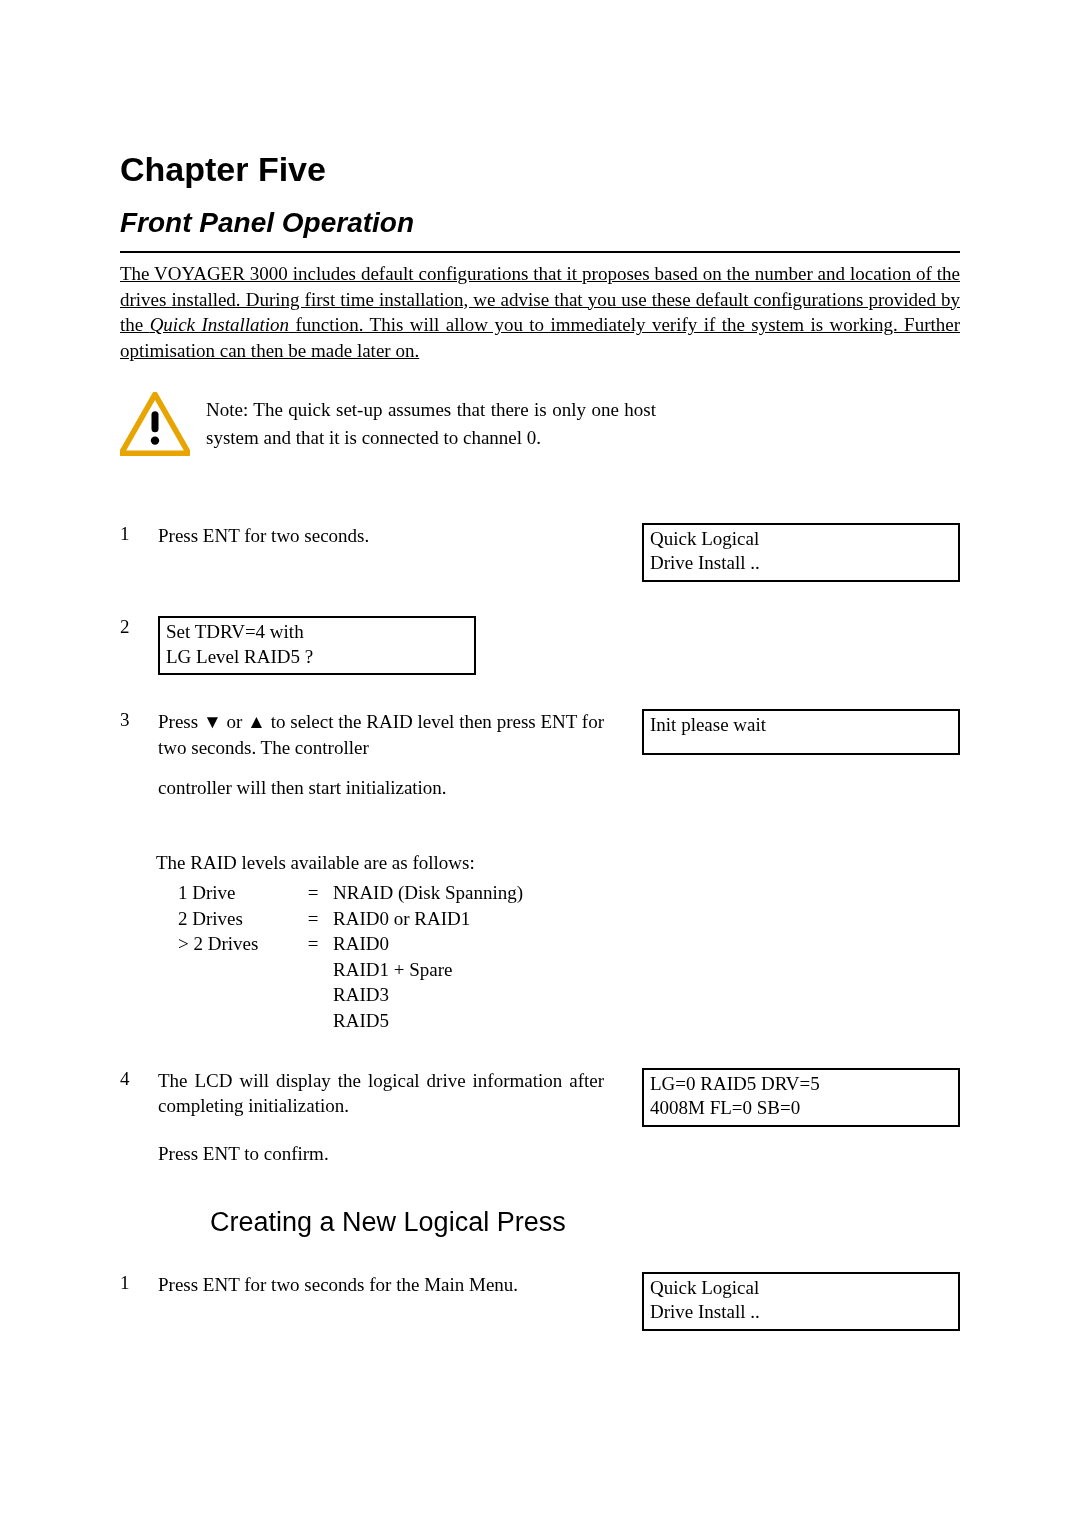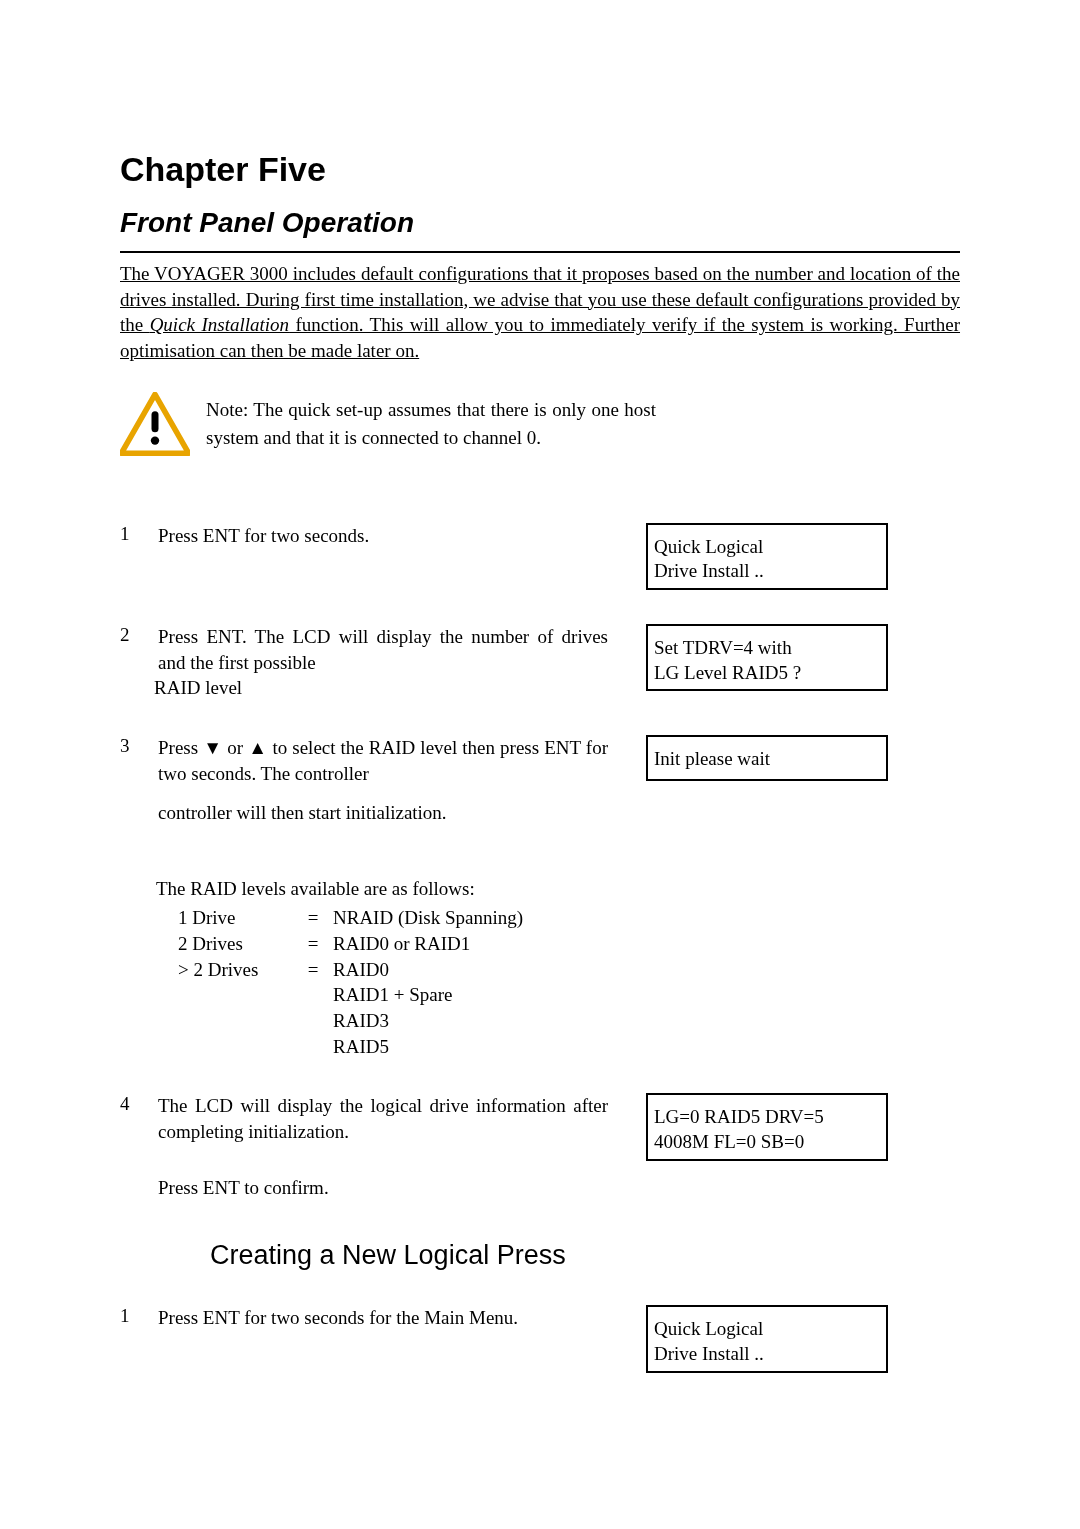--- a/index.html
+++ b/index.html
@@ -75,23 +75,23 @@
       text-align: justify;
     }
     .step-text-indent {
       margin-left: 38px;
       font-size: 19px;
       line-height: 1.35;
       margin-top: 14px;
     }
     .lcd-box {
       border: 2px solid #000;
-      width: 242px;
+      width: 318px;
       flex-shrink: 0;
-      padding: 10px 6px 4px 6px;
+      padding: 2px 6px 4px 6px;
       font-size: 19px;
       line-height: 1.3;
       min-height: 46px;
       box-sizing: border-box;
     }
     .raid-table {
       margin-left: 58px;
       font-size: 19px;
       line-height: 1.35;
       margin-top: 4px;
@@ -143,24 +143,20 @@
       <div class="step-text">Press ENT for two seconds.</div>
       <div class="lcd-box">
         <div>Quick Logical</div>
         <div>Drive Install ..</div>
       </div>
     </div>
 
     <div class="gap-sm"></div>
     <div class="step-row">
       <div class="step-num">2</div>
-      <div class="step-text">
-        <span>Press ENT.  The LCD will display the number of drives and the first possible</span><br>
-        <span style="margin-left:-4px;">RAID level</span>
-      </div>
       <div class="lcd-box">
         <div>Set TDRV=4 with</div>
         <div>LG Level RAID5 ?</div>
       </div>
     </div>
 
     <div class="gap-sm"></div>
     <div class="step-row">
       <div class="step-num">3</div>
       <div class="step-text">

